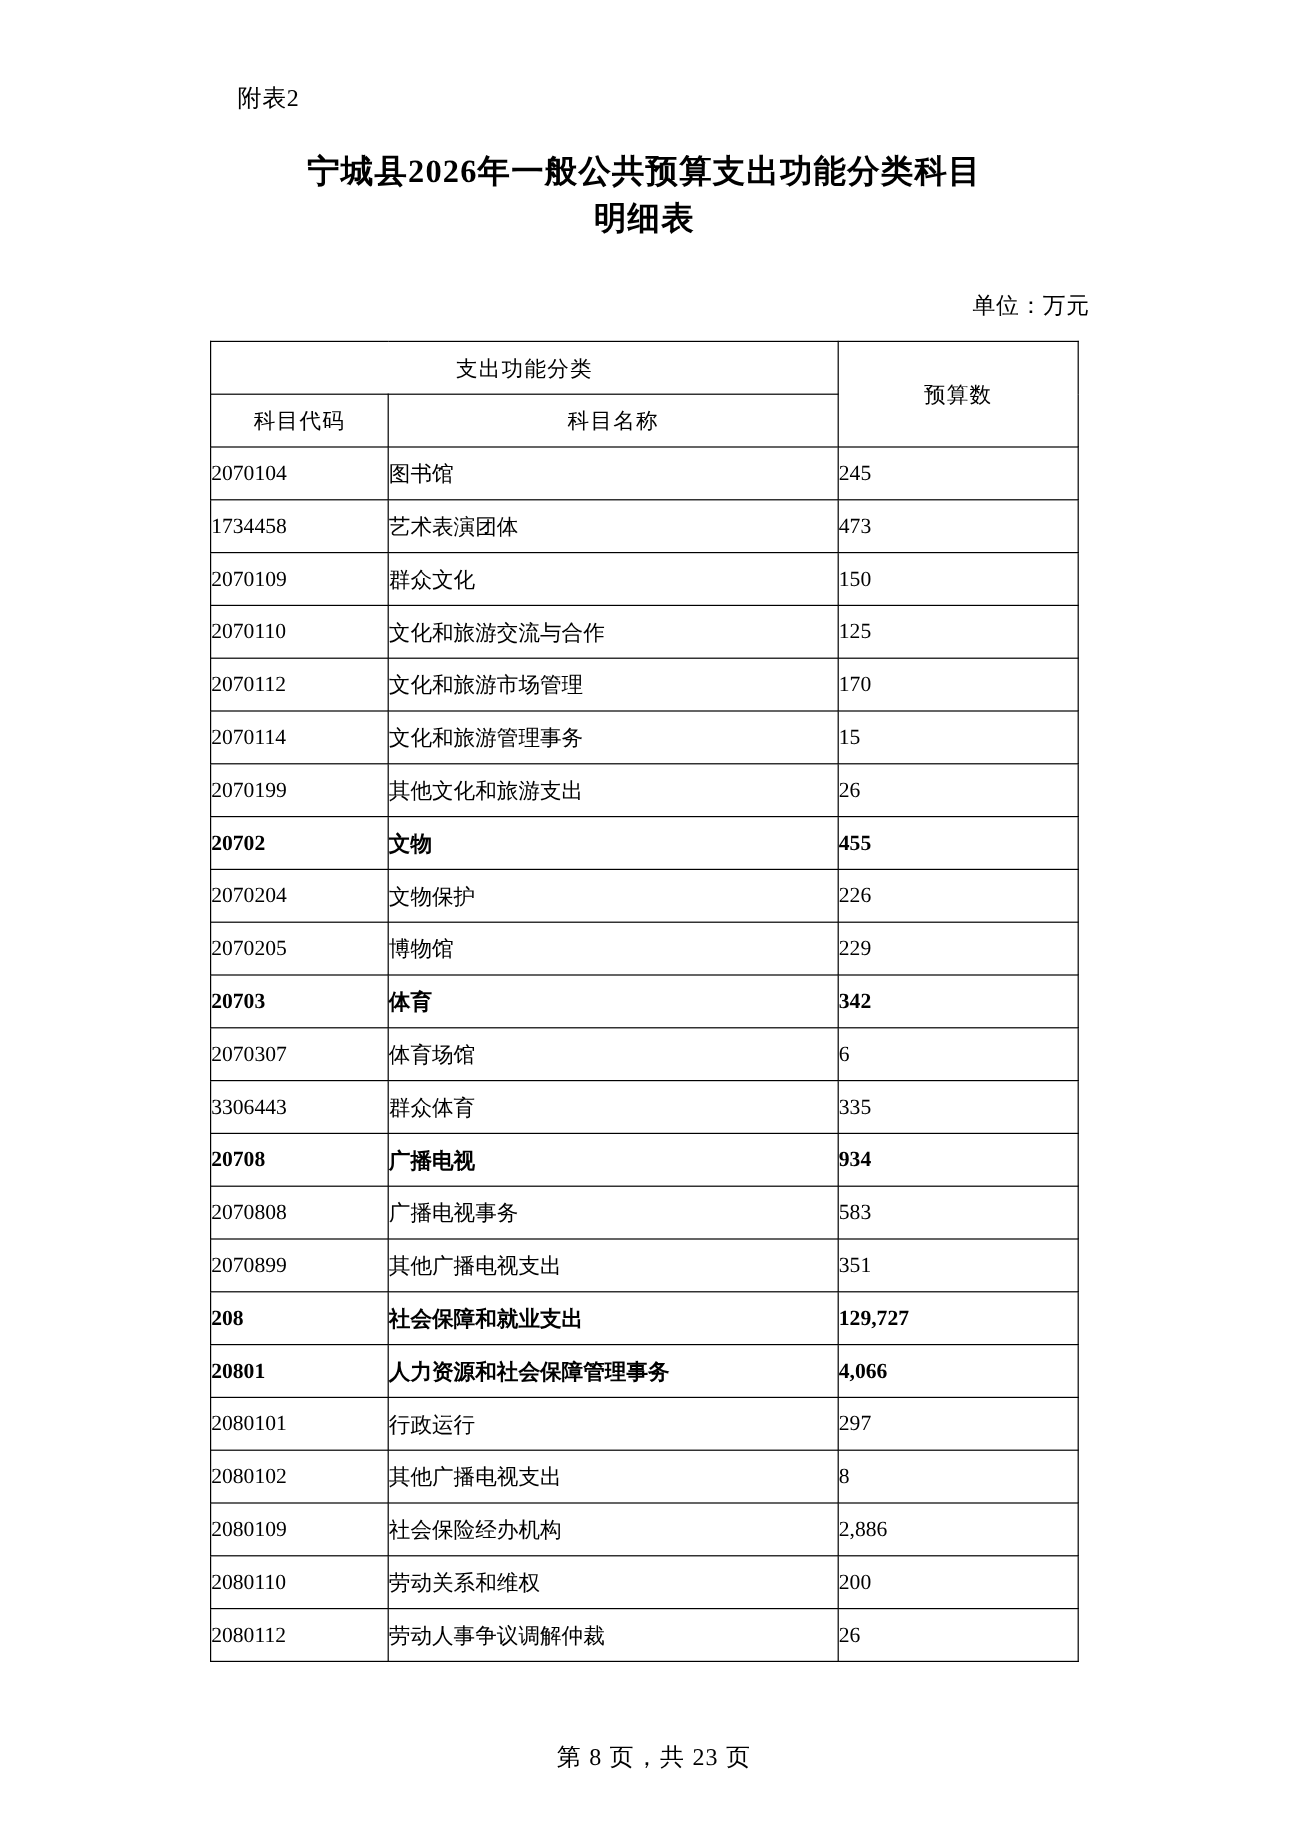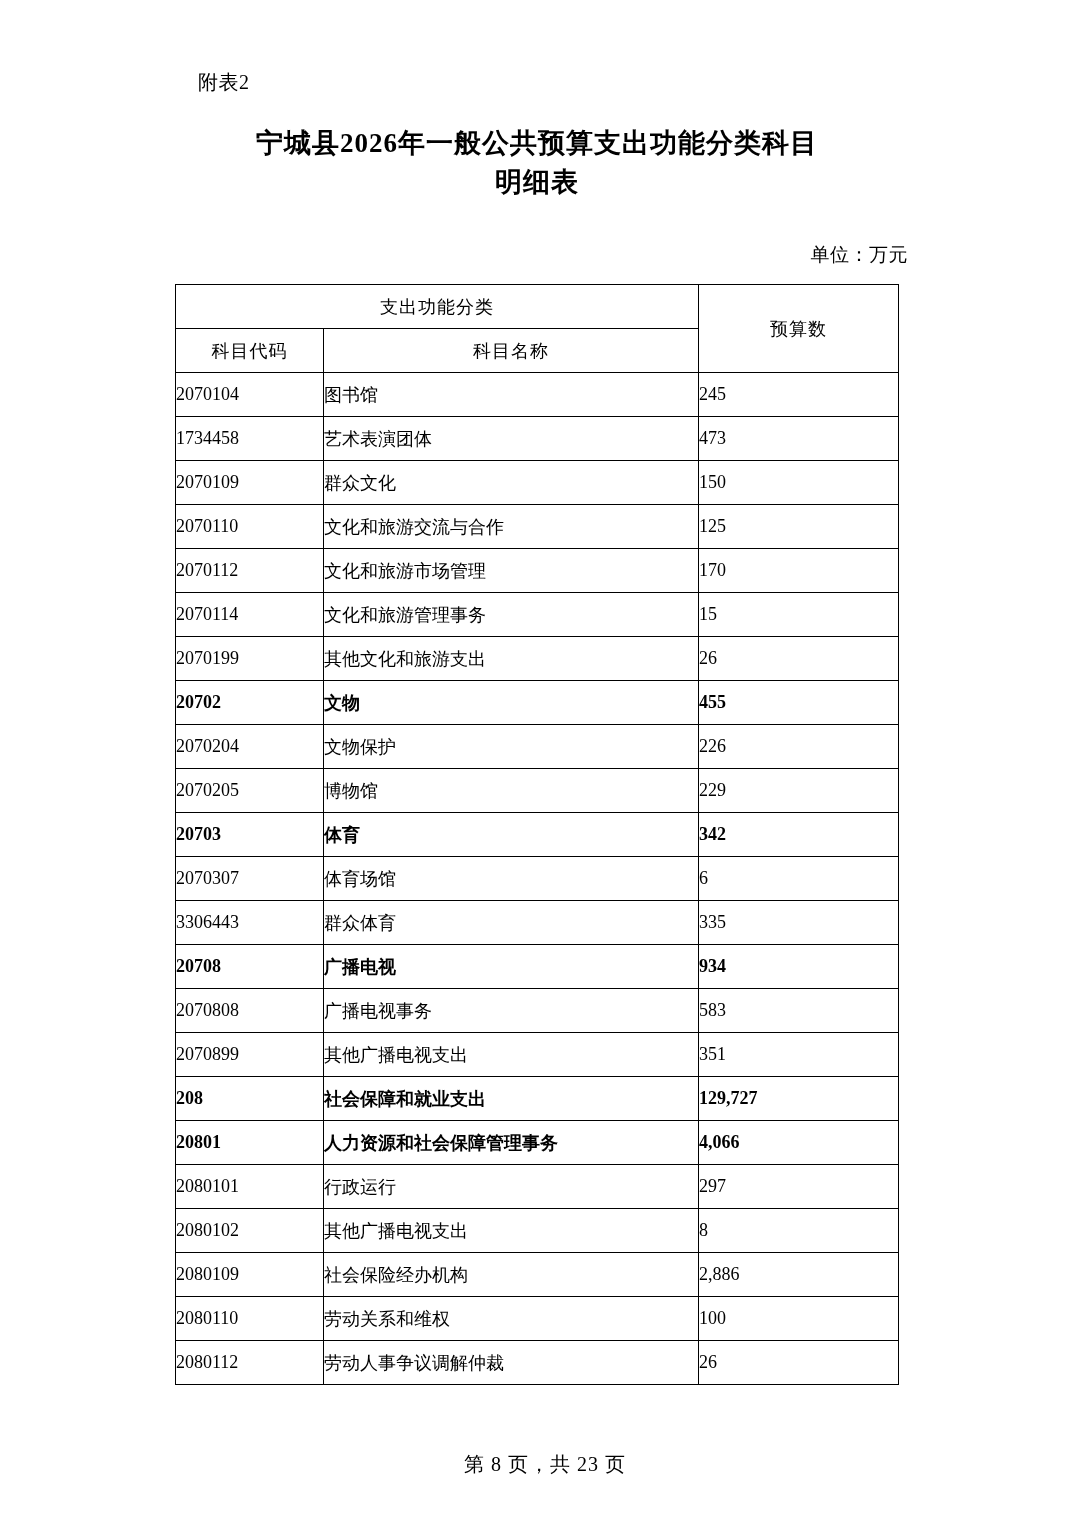--- a/index.html
+++ b/index.html
@@ -249,21 +249,21 @@
           <td class="val">8</td>
         </tr>
         <tr>
           <td class="code">2080109</td>
           <td class="name i2">社会保险经办机构</td>
           <td class="val">2,886</td>
         </tr>
         <tr>
           <td class="code">2080110</td>
           <td class="name i2">劳动关系和维权</td>
-          <td class="val">100</td>
+          <td class="val">200</td>
         </tr>
         <tr>
           <td class="code">2080112</td>
           <td class="name i1">劳动人事争议调解仲裁</td>
           <td class="val">26</td>
         </tr>
       </tbody>
   </table>
 
   <div class="footer">

